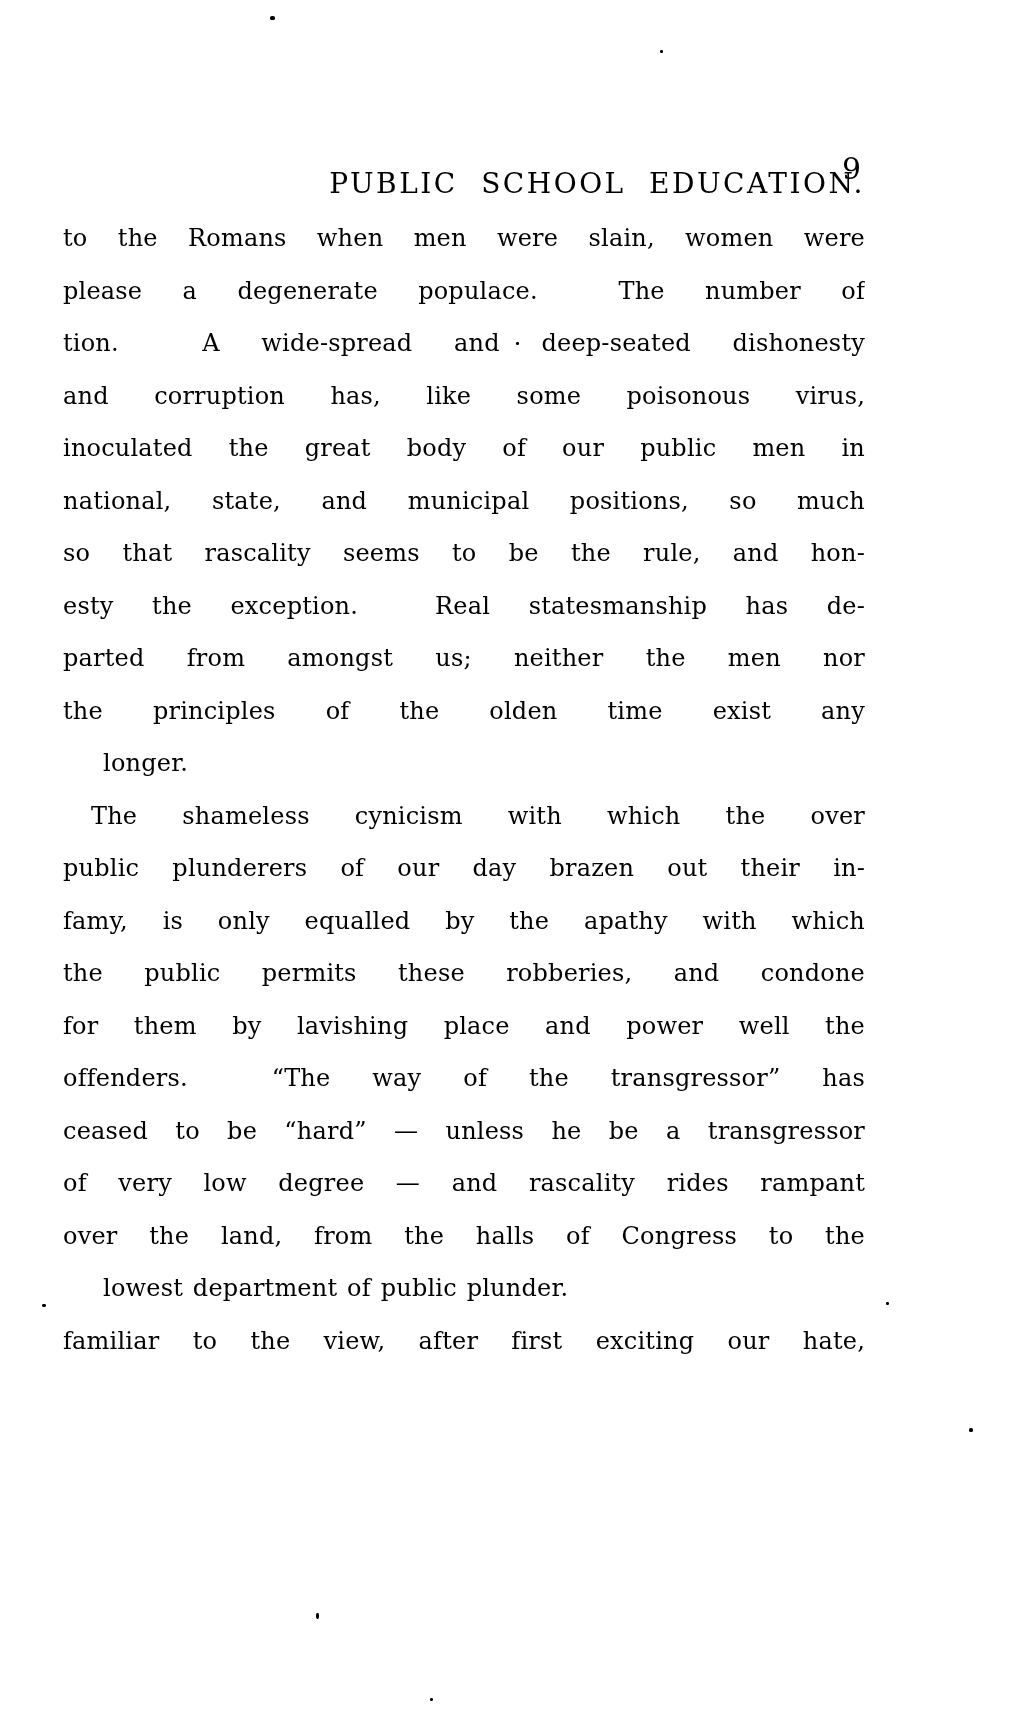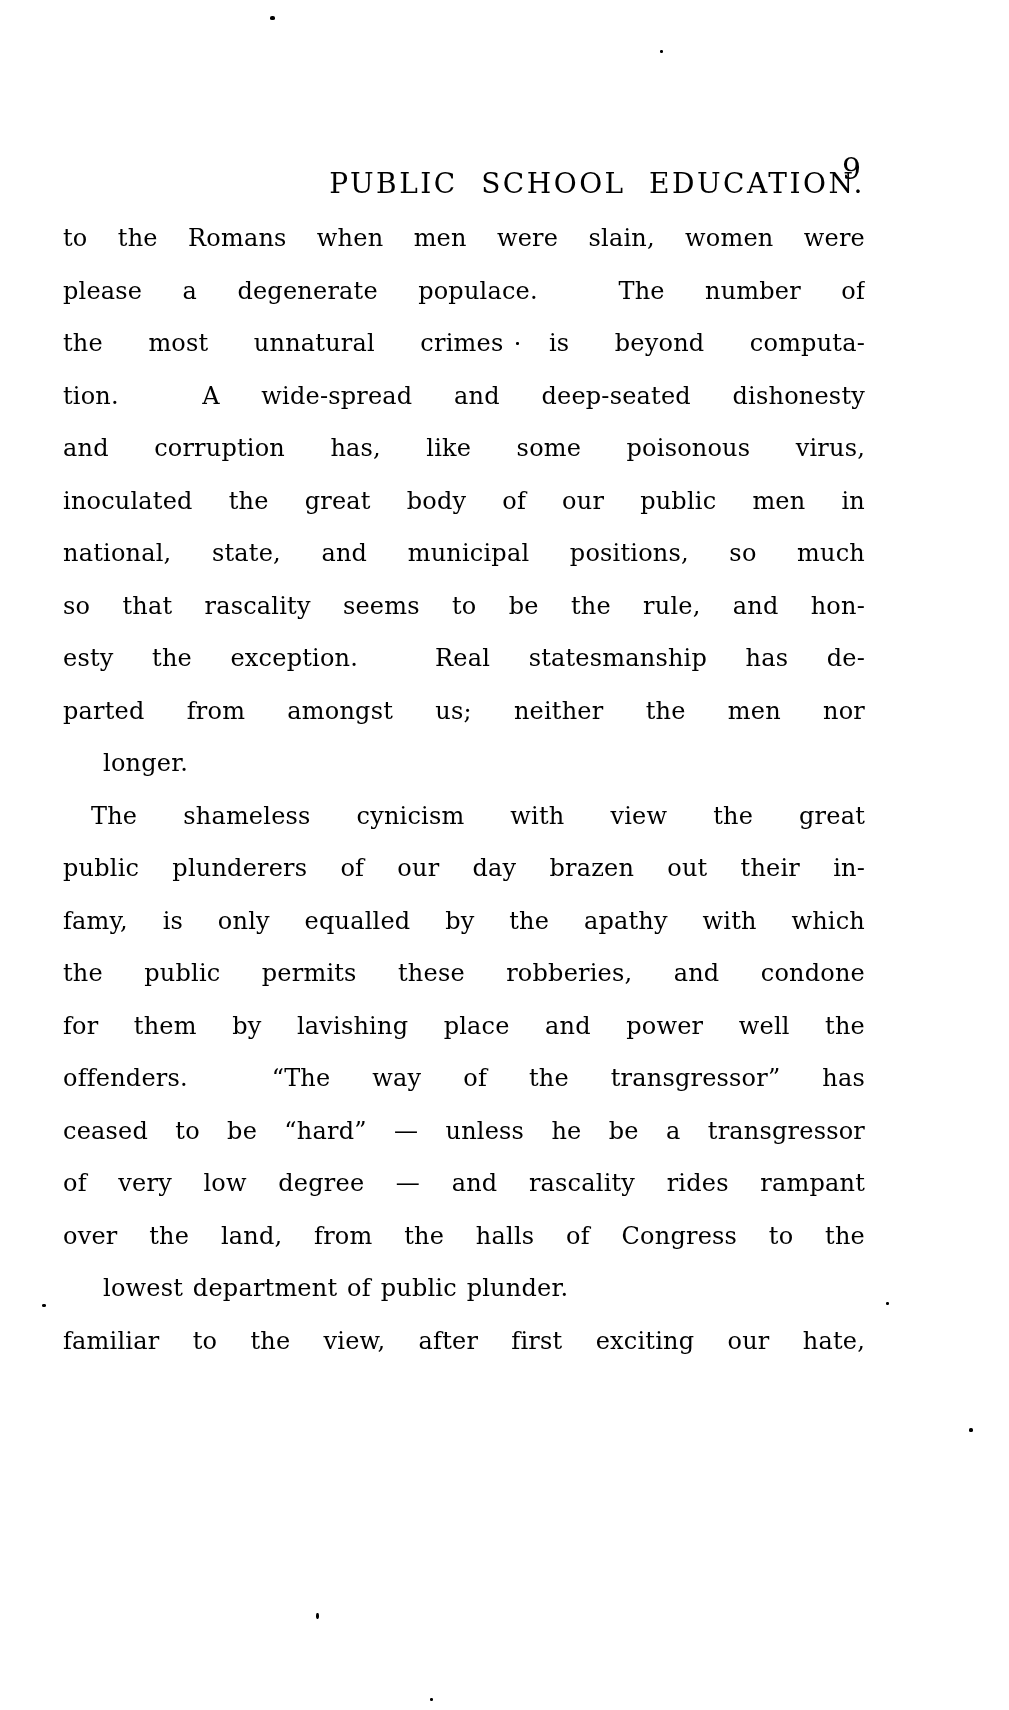--- a/index.html
+++ b/index.html
@@ -81,32 +81,32 @@
 
   <div class="running-header">
     <div class="running-title">PUBLIC SCHOOL EDUCATION.</div>
     <div class="page-number">9</div>
   </div>
 
   <div class="page-body">
       <div class="paragraph">
         <div class="line">to the Romans when men were slain, women were</div>
         <div class="line">please a degenerate populace.&nbsp; The number of</div>
-        <div class="line">the most unnatural crimes is beyond computa-</div>
         <div class="line">tion.&nbsp; A wide-spread and deep-seated dishonesty</div>
         <div class="line">and corruption has, like some poisonous virus,</div>
         <div class="line">inoculated the great body of our public men in</div>
         <div class="line">national, state, and municipal positions, so much</div>
         <div class="line">so that rascality seems to be the rule, and hon-</div>
         <div class="line">esty the exception.&nbsp; Real statesmanship has de-</div>
         <div class="line">parted from amongst us; neither the men nor</div>
+        <div class="line">the principles of the olden time exist any</div>
         <div class="line no-stretch">longer.</div>
       </div>
       <div class="paragraph">
-        <div class="line indent">The shameless cynicism with view the great</div>
+        <div class="line indent">The shameless cynicism with which the over</div>
         <div class="line">public plunderers of our day brazen out their in-</div>
         <div class="line">famy, is only equalled by the apathy with which</div>
         <div class="line">the public permits these robberies, and condone</div>
         <div class="line">for them by lavishing place and power well the</div>
         <div class="line">offenders.&nbsp; “The way of the transgressor” has</div>
         <div class="line">ceased to be “hard” — unless he be a transgressor</div>
         <div class="line">of very low degree — and rascality rides rampant</div>
         <div class="line">over the land, from the halls of Congress to the</div>
         <div class="line no-stretch">lowest department of public plunder.</div>
       </div>

